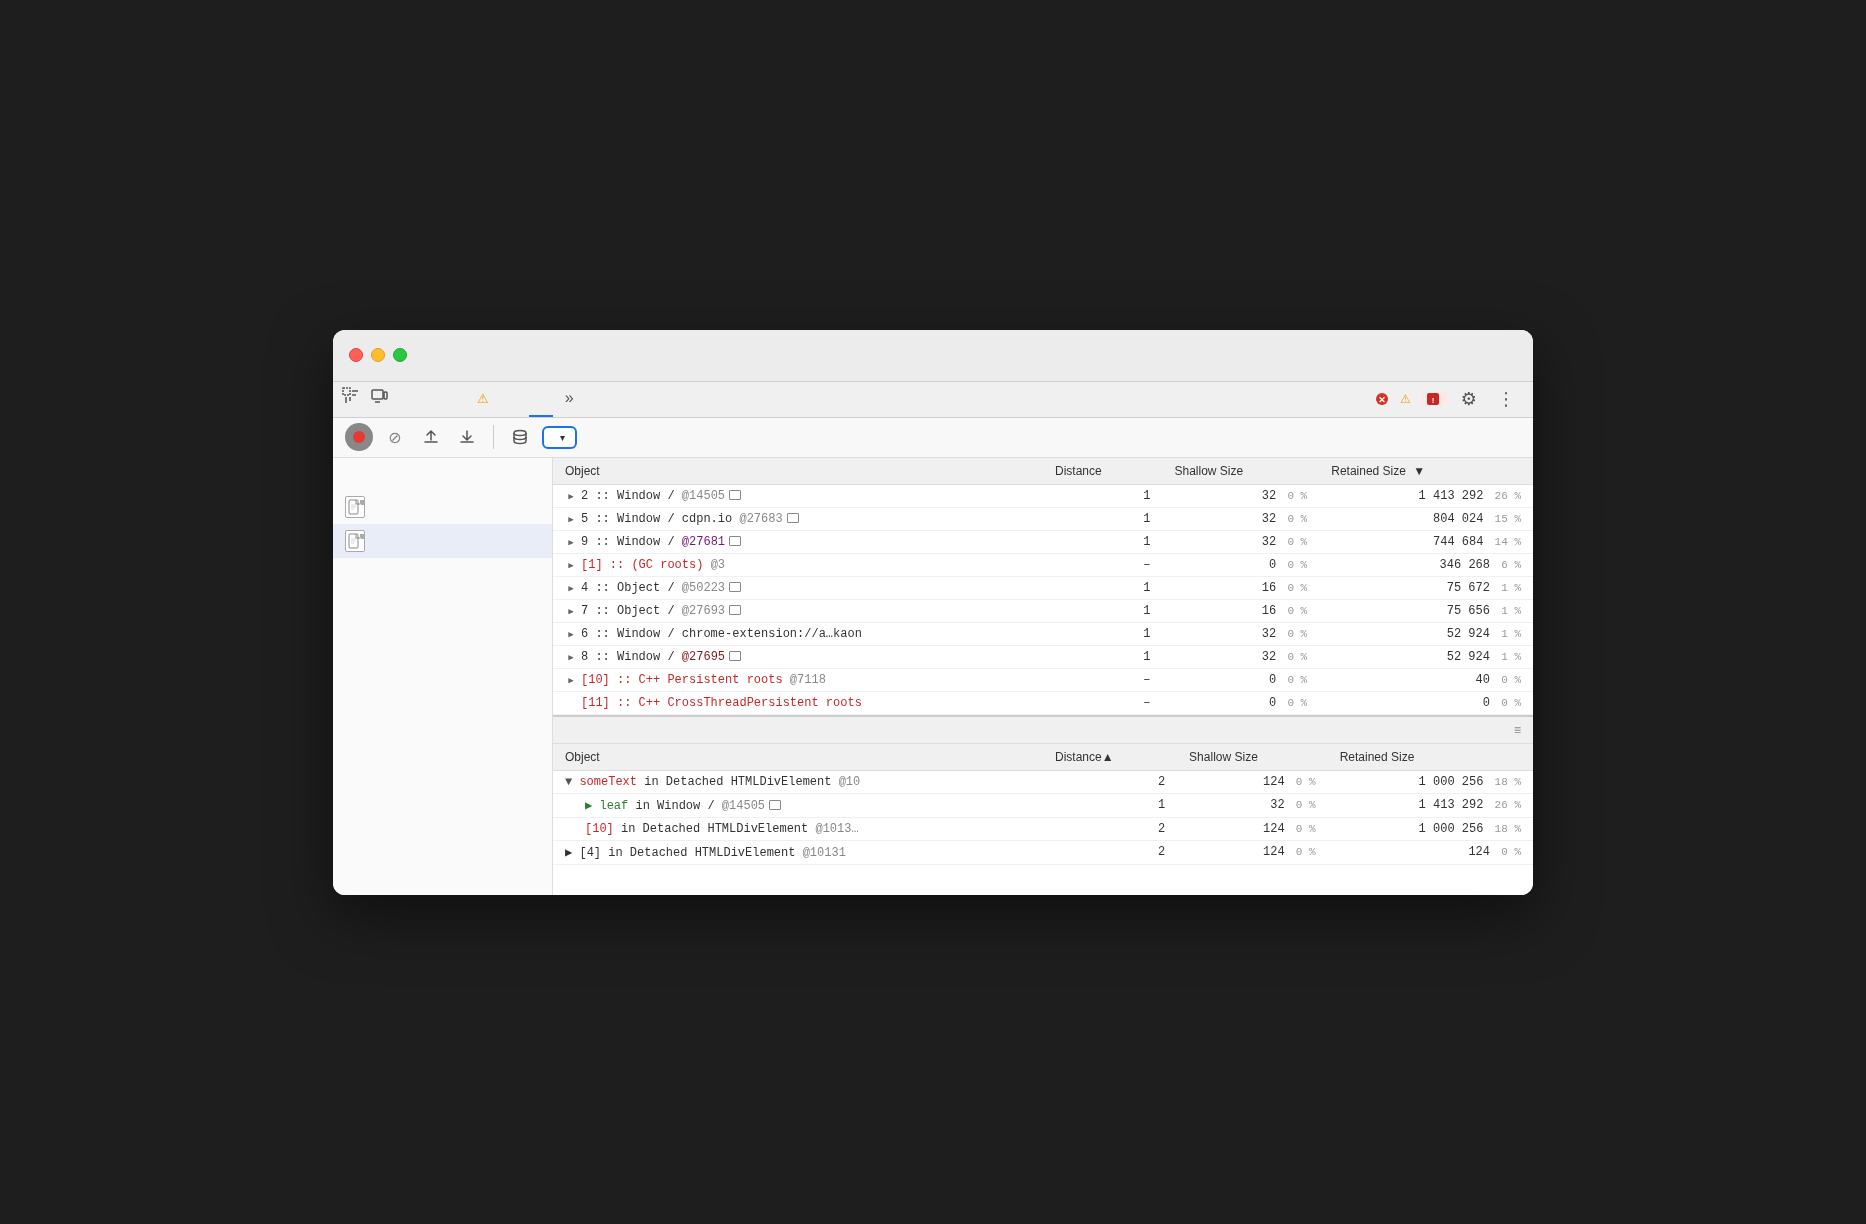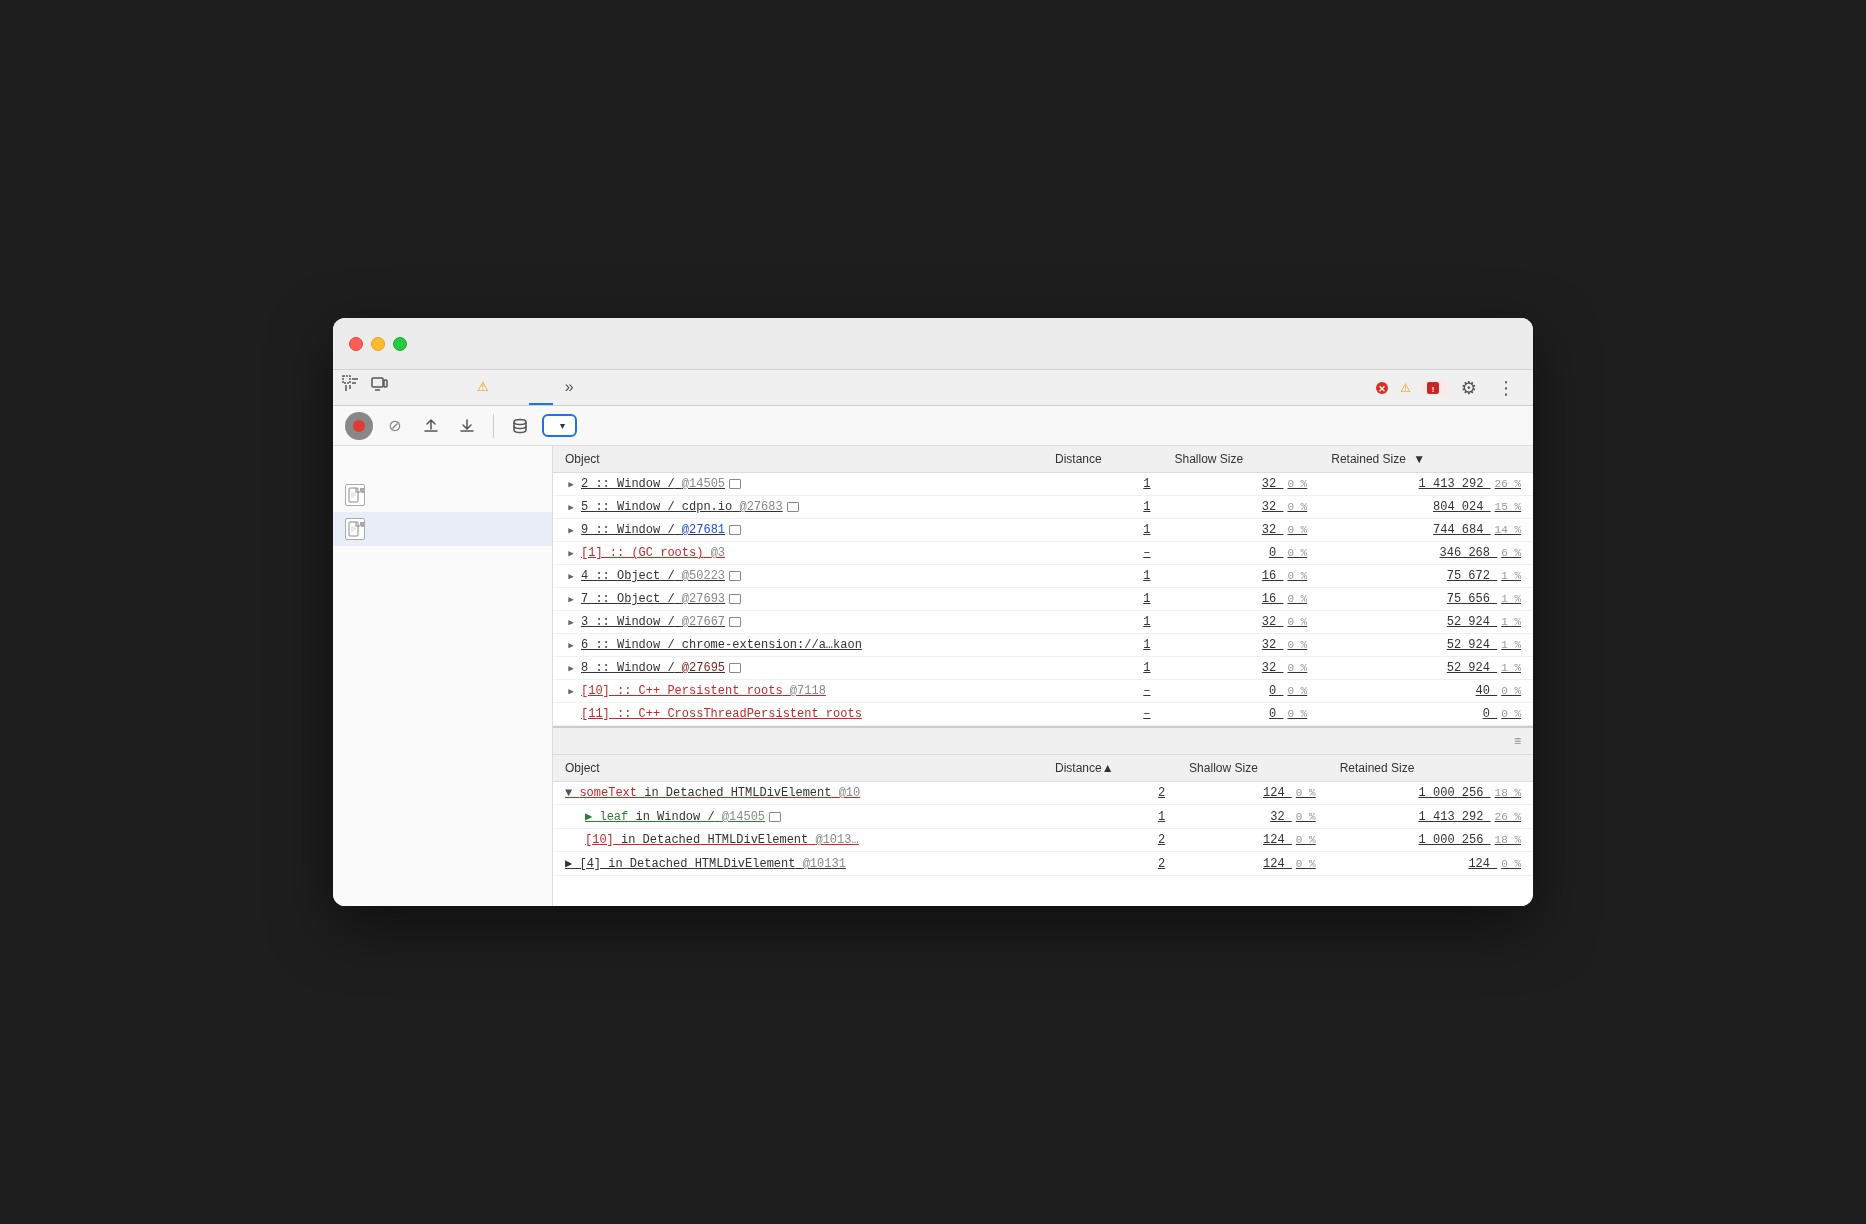--- a/index.html
+++ b/index.html
@@ -244,21 +244,21 @@
     }
     thead th.right { }
     tbody tr { border-bottom: 1px solid #f0f0f0; }
     tbody td {
       padding: 4px 12px;
       font-size: 12px;
       color: #333;
       vertical-align: middle;
     }
     tbody td.right { text-align: right; }
-    tbody td.mono { font-family: 'Courier New', monospace; text-decoration: underline; }
+    tbody td.mono { font-family: 'Courier New', monospace; }
     .row-expand {
       width: 12px;
       height: 12px;
       display: inline-flex;
       align-items: center;
       justify-content: center;
       margin-right: 4px;
       cursor: pointer;
       color: #666;
       font-size: 9px;
@@ -452,21 +452,21 @@
                 <td class="right mono">32 <span class="pct">0 %</span></td>
                 <td class="right mono">1 413 292 <span class="pct">26 %</span></td>
               </tr>
               <tr>
                 <td class="mono" style="color:#333"><span class="row-expand">▶</span><span>5 :: Window / cdpn.io</span> <span style="color:#888">@27683</span><span class="window-icon"></span></td>
                 <td class="right mono">1</td>
                 <td class="right mono">32 <span class="pct">0 %</span></td>
                 <td class="right mono">804 024 <span class="pct">15 %</span></td>
               </tr>
               <tr>
-                <td class="mono" style="color:#333"><span class="row-expand">▶</span><span>9 :: Window /</span> <span style="color:#1d4ed8">@27681</span><span class="window-icon"></span></td>
+                <td class="mono" style="color:#333"><span class="row-expand">▶</span><span>9 :: Window /</span> <span style="color:#701a75">@27681</span><span class="window-icon"></span></td>
                 <td class="right mono">1</td>
                 <td class="right mono">32 <span class="pct">0 %</span></td>
                 <td class="right mono">744 684 <span class="pct">14 %</span></td>
               </tr>
               <tr>
                 <td class="mono" style="color:#c62828"><span class="row-expand">▶</span><span>[1] :: (GC roots)</span> <span style="color:#888">@3</span></td>
                 <td class="right mono">–</td>
                 <td class="right mono">0 <span class="pct">0 %</span></td>
                 <td class="right mono">346 268 <span class="pct">6 %</span></td>
               </tr>
@@ -474,26 +474,20 @@
                 <td class="mono" style="color:#333"><span class="row-expand">▶</span><span>4 :: Object /</span> <span style="color:#888">@50223</span><span class="window-icon"></span></td>
                 <td class="right mono">1</td>
                 <td class="right mono">16 <span class="pct">0 %</span></td>
                 <td class="right mono">75 672 <span class="pct">1 %</span></td>
               </tr>
               <tr>
                 <td class="mono" style="color:#333"><span class="row-expand">▶</span><span>7 :: Object /</span> <span style="color:#888">@27693</span><span class="window-icon"></span></td>
                 <td class="right mono">1</td>
                 <td class="right mono">16 <span class="pct">0 %</span></td>
                 <td class="right mono">75 656 <span class="pct">1 %</span></td>
-              </tr>
-              <tr>
-                <td class="mono" style="color:#333"><span class="row-expand">▶</span><span>3 :: Window /</span> <span style="color:#888">@27667</span><span class="window-icon"></span></td>
-                <td class="right mono">1</td>
-                <td class="right mono">32 <span class="pct">0 %</span></td>
-                <td class="right mono">52 924 <span class="pct">1 %</span></td>
               </tr>
               <tr>
                 <td class="mono" style="color:#333"><span class="row-expand">▶</span><span>6 :: Window / chrome-extension://a…kaon</span></td>
                 <td class="right mono">1</td>
                 <td class="right mono">32 <span class="pct">0 %</span></td>
                 <td class="right mono">52 924 <span class="pct">1 %</span></td>
               </tr>
               <tr>
                 <td class="mono" style="color:#333"><span class="row-expand">▶</span><span>8 :: Window /</span> <span style="color:#7f1d1d">@27695</span><span class="window-icon"></span></td>
                 <td class="right mono">1</td>

